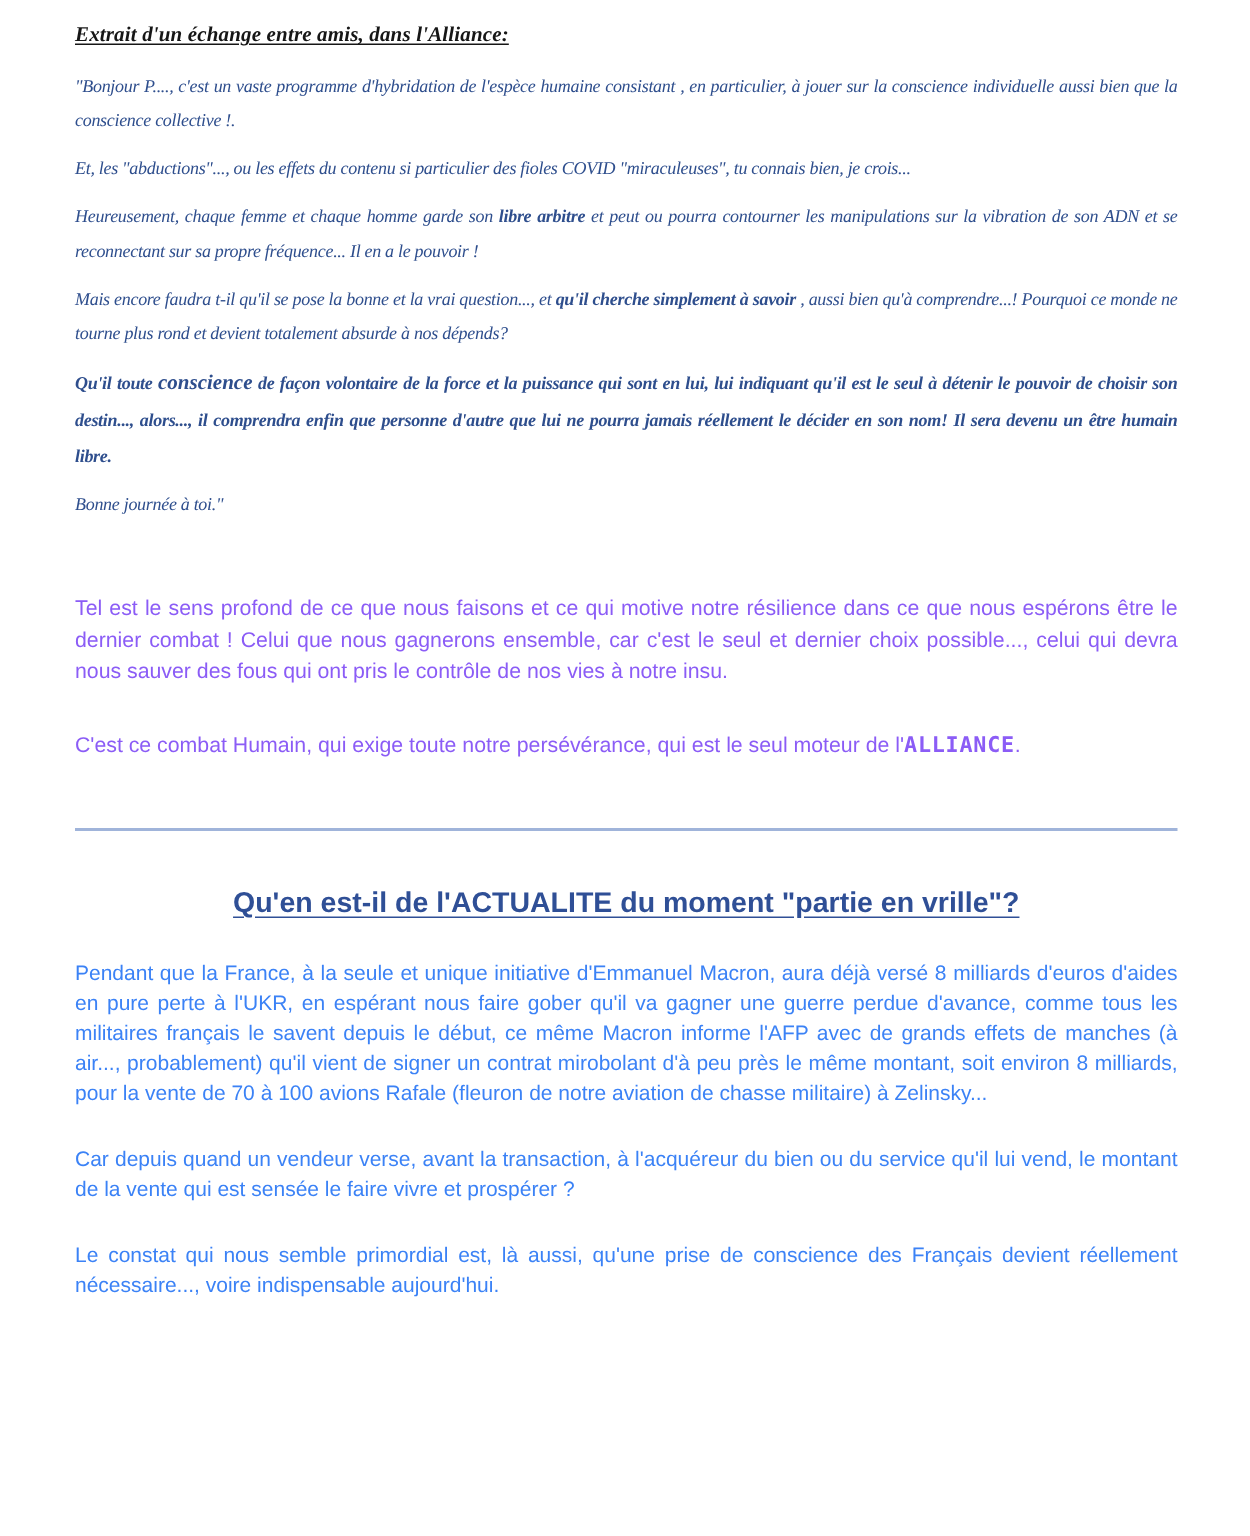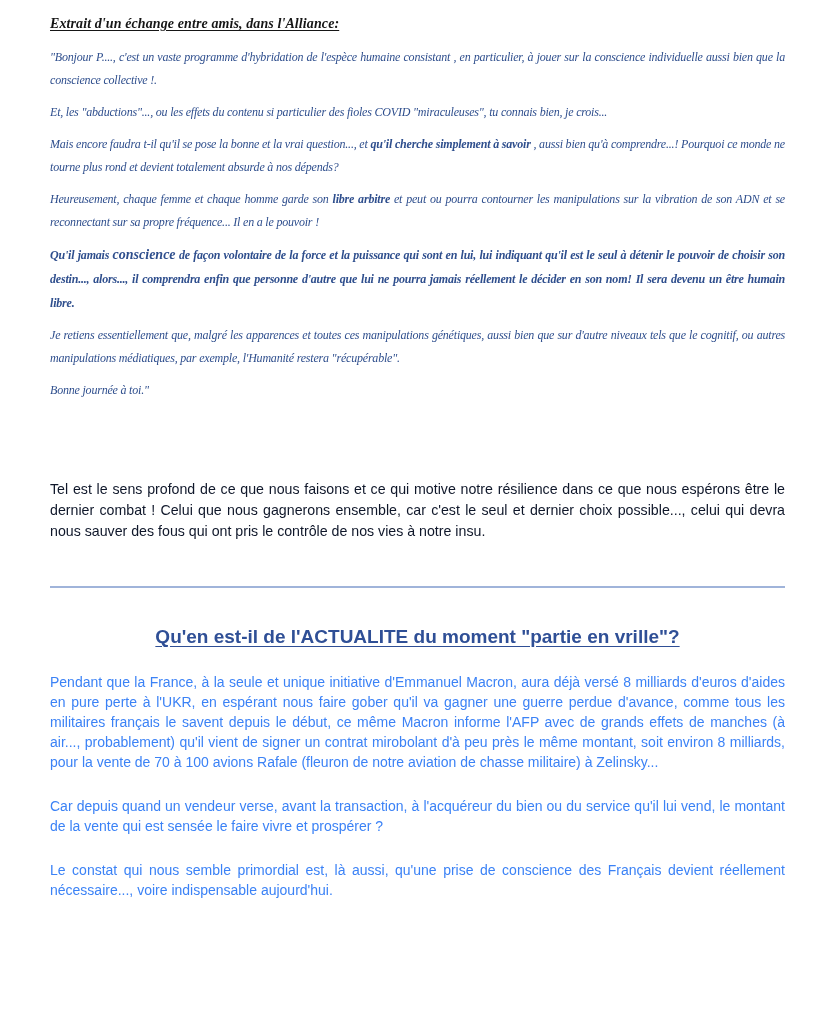--- a/index.html
+++ b/index.html
@@ -32,22 +32,22 @@
     margin:0 0 9px 0;
     text-align:justify;
   }
   .letter p.closing { text-align:left; }
   .bold-phrase { font-weight:bold; }
   .p-allbold { font-weight:bold; line-height:24px !important; }
   .big-word { font-size:14px; font-weight:bold; letter-spacing:0; }
 
   
   .conclusion {
-    margin-top:77px;
-    color:#0f172a;
+    margin-top:48px;
+    color:#8b5cf6;
     font-size:14.2px;
   }
   .conclusion p { line-height:21px; margin:0; text-align:justify; }
   .conclusion p.combat { margin-top:28px; text-align:left; }
   .alliance {
     font-family:"DejaVu Sans Mono", monospace;
     font-weight:bold;
     font-size:14.5px;
     letter-spacing:0.5px;
   }
@@ -77,33 +77,33 @@
 
 <div class="page">
 
   <section class="letter">
     <div class="letter-title">Extrait d'un échange entre amis, dans l'Alliance:</div>
 
     <p>"Bonjour P...., c'est un vaste programme d'hybridation de l'espèce humaine consistant , en particulier, à jouer sur la conscience individuelle aussi bien que la conscience collective !.</p>
 
     <p>Et, les "abductions"..., ou les effets du contenu si particulier des fioles COVID "miraculeuses", tu connais bien, je crois...</p>
 
+    <p><span>Heureusement, chaque femme et chaque homme garde son </span><span class="bold-phrase">libre arbitre</span><span> et peut ou pourra contourner les manipulations sur la vibration de son ADN et se reconnectant sur sa propre fréquence... Il en a le pouvoir !</span></p>
+
     <p><span>Mais encore faudra t-il qu'il se pose la bonne et la vrai question..., et </span><span class="bold-phrase">qu'il cherche simplement à savoir</span><span> , aussi bien qu'à comprendre...! Pourquoi ce monde ne tourne plus rond et devient totalement absurde à nos dépends?</span></p>
 
-    <p><span>Heureusement, chaque femme et chaque homme garde son </span><span class="bold-phrase">libre arbitre</span><span> et peut ou pourra contourner les manipulations sur la vibration de son ADN et se reconnectant sur sa propre fréquence... Il en a le pouvoir !</span></p>
+    <p class="p-allbold"><span>Qu'il toute </span><span class="big-word">conscience</span><span> de façon volontaire de la force et la puissance qui sont en lui, lui indiquant qu'il est le seul à détenir le pouvoir de choisir son destin..., alors..., il comprendra enfin que personne d'autre que lui ne pourra jamais réellement  le décider en son nom! Il sera devenu un être humain libre.</span></p>
 
-    <p class="p-allbold"><span>Qu'il jamais </span><span class="big-word">conscience</span><span> de façon volontaire de la force et la puissance qui sont en lui, lui indiquant qu'il est le seul à détenir le pouvoir de choisir son destin..., alors..., il comprendra enfin que personne d'autre que lui ne pourra jamais réellement  le décider en son nom! Il sera devenu un être humain libre.</span></p>
-
-    <p>Je retiens essentiellement que, malgré les apparences et toutes ces manipulations génétiques, aussi bien que sur d'autre niveaux tels que le cognitif, ou autres manipulations médiatiques, par exemple, l'Humanité restera "récupérable".</p>
 
     <p class="closing">Bonne journée à toi."</p>
   </section>
 
   <section class="conclusion">
     <p>Tel est le sens profond de ce que nous faisons et ce qui motive notre résilience dans ce que nous espérons être le dernier combat ! Celui que nous gagnerons ensemble, car c'est le seul et dernier choix possible..., celui qui devra nous sauver des fous qui ont pris le contrôle de nos vies à notre insu.</p>
+    <p class="combat"><span>C'est ce combat Humain, qui  exige toute notre persévérance, qui est le seul moteur de l'</span><span class="alliance">ALLIANCE</span><span>.</span></p>
   </section>
 
   <hr class="divider">
 
   <h2 class="news-heading">Qu'en est-il de l'ACTUALITE du moment "partie en vrille"?</h2>
 
   <section class="news">
     <p>Pendant que la France, à la seule et unique initiative d'Emmanuel Macron, aura déjà versé 8 milliards d'euros d'aides en pure perte à l'UKR, en espérant  nous faire gober qu'il va gagner une guerre perdue d'avance, comme tous les militaires français le savent depuis le début, ce même Macron informe l'AFP avec de grands effets de manches (à air..., probablement) qu'il vient de signer un contrat mirobolant d'à peu près le même montant, soit environ 8 milliards,  pour la vente de 70 à 100 avions Rafale (fleuron de notre aviation de chasse militaire) à Zelinsky...</p>
     <p>Car depuis quand un vendeur verse, avant la transaction, à l'acquéreur du bien ou du service qu'il lui vend, le montant de la vente qui est sensée le faire vivre et prospérer ?</p>
     <p>Le constat qui nous semble primordial est, là aussi,  qu'une prise de conscience des Français devient réellement nécessaire..., voire indispensable aujourd'hui.</p>

